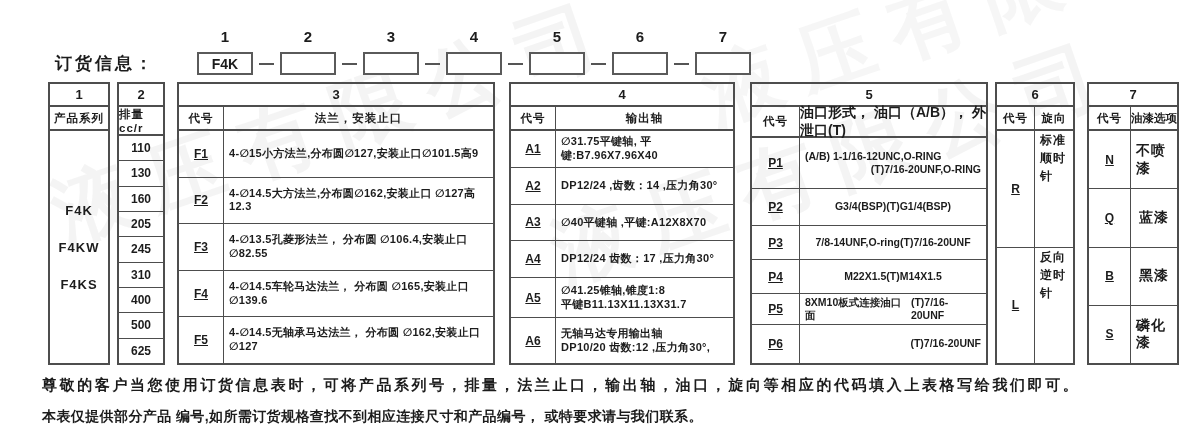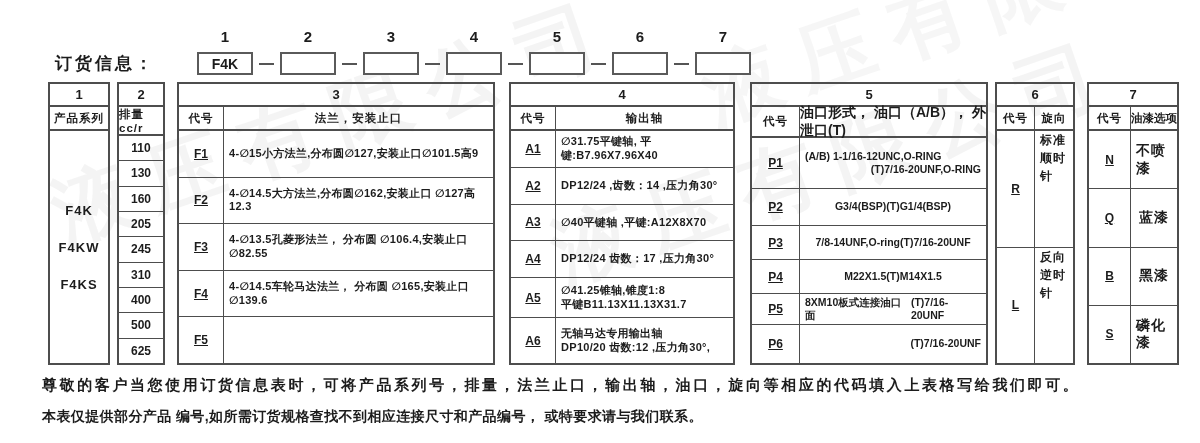--- a/index.html
+++ b/index.html
@@ -187,20 +187,21 @@
         <div class="row">
           <div class="code-cell wc3">F3</div>
           <div class="desc-cell">4-∅13.5孔菱形法兰， 分布圆 ∅106.4,安装止口 ∅82.55</div>
         </div>
         <div class="row">
           <div class="code-cell wc3">F4</div>
           <div class="desc-cell">4-∅14.5车轮马达法兰， 分布圆 ∅165,安装止口∅139.6</div>
         </div>
         <div class="row">
           <div class="code-cell wc3">F5</div>
+          <div class="desc-cell">4-∅14.5无轴承马达法兰， 分布圆 ∅162,安装止口 ∅127</div>
         </div>
       </div>
     </div>
 
     <div class="grp g4">
       <div class="g-num">4</div>
       <div class="g-sub">
         <div class="sub-code wc4">代号</div>
         <div class="sub-desc">输出轴</div>
       </div>

